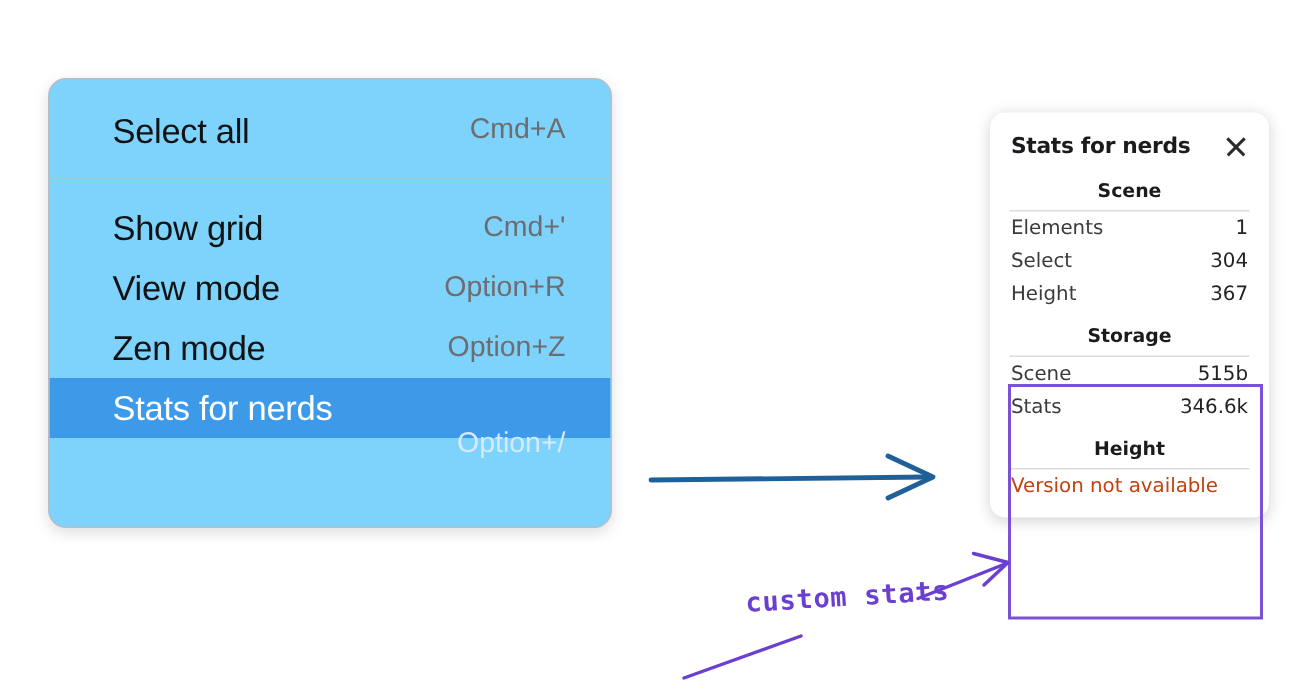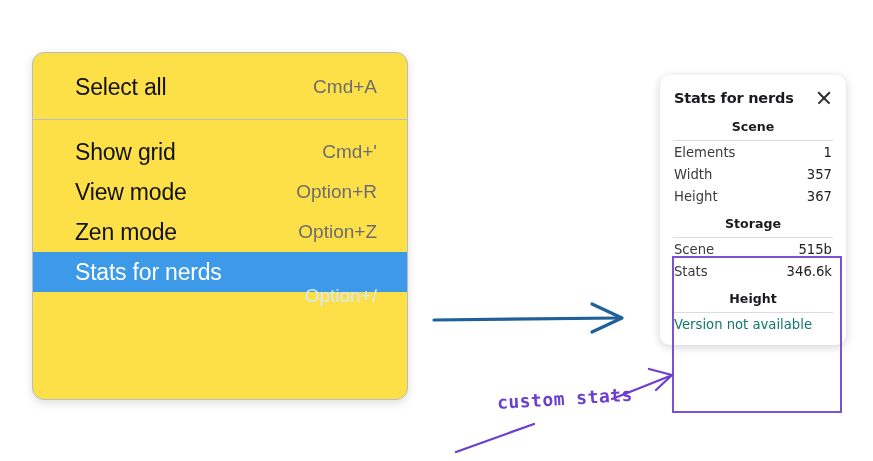--- a/index.html
+++ b/index.html
@@ -15,22 +15,22 @@
     font-family: "Liberation Sans", sans-serif;
     -webkit-font-smoothing: antialiased;
   }
 
   
   #context-menu {
     position: absolute;
     left: 32px;
     top: 52px;
     width: 376px;
-    height: 348px;
-    background: #fde047;
+    height: 300px;
+    background: #7dd3fc;
     border: 1px solid #b7bdc6;
     border-radius: 12px;
     box-shadow: 0 3px 10px rgba(0,0,0,0.13);
     box-sizing: border-box;
     overflow: hidden;
   }
   .menu-group {
     padding: 8px 0 8px 0;
   }
   .menu-group.group-top {
@@ -131,21 +131,21 @@
     justify-content: space-between;
     align-items: flex-end;
     padding: 3.5px 14px 3.5px 14px;
     font-size: 13.2px;
     color: #3a3a3e;
   }
   .stat-row .k { color: #3a3a3e; }
   .stat-row .v { color: #232327; }
   .version-text {
     font-size: 13.2px;
-    color: #0f766e;
+    color: #c2410c;
     padding: 4px 14px 2px 14px;
   }
 
   
   #custom-stats-box {
     position: absolute;
     left: 12px;
     top: 181px;
     width: 170px;
     height: 157px;
@@ -219,22 +219,22 @@
   </div>
 
   <div class="section">
     <div class="section-head">Scene</div>
     <div class="section-rule"></div>
     <div class="stat-row">
       <span class="k">Elements</span>
       <span class="v">1</span>
     </div>
     <div class="stat-row">
-      <span class="k">Width</span>
-      <span class="v">357</span>
+      <span class="k">Select</span>
+      <span class="v">304</span>
     </div>
     <div class="stat-row">
       <span class="k">Height</span>
       <span class="v">367</span>
     </div>
   </div>
 
   <div class="section">
     <div class="section-head">Storage</div>
     <div class="section-rule"></div>

